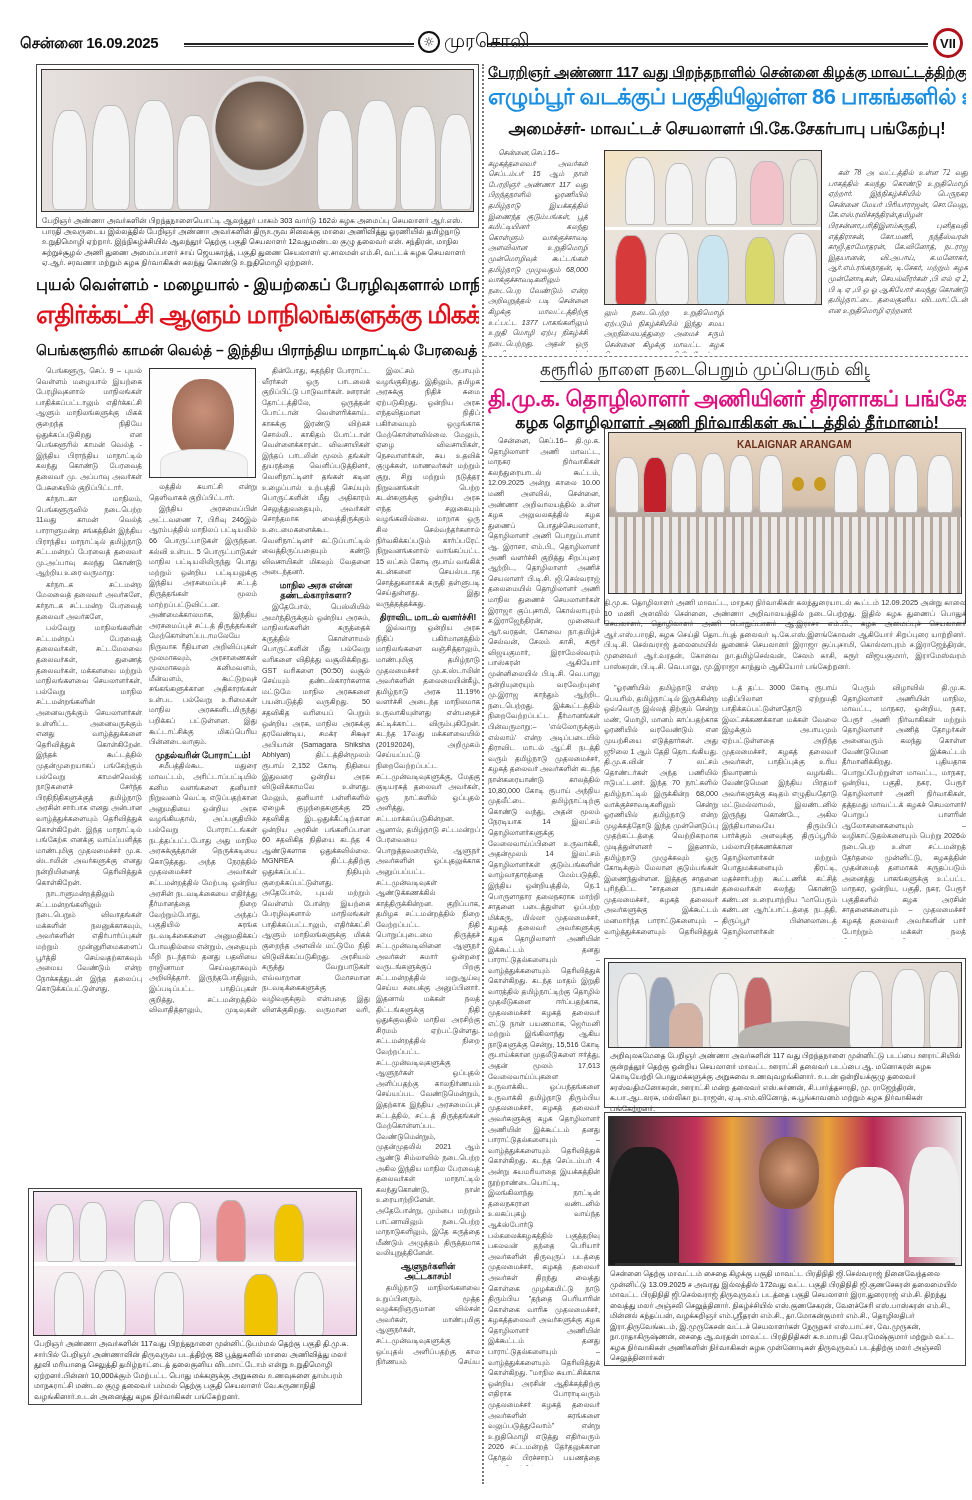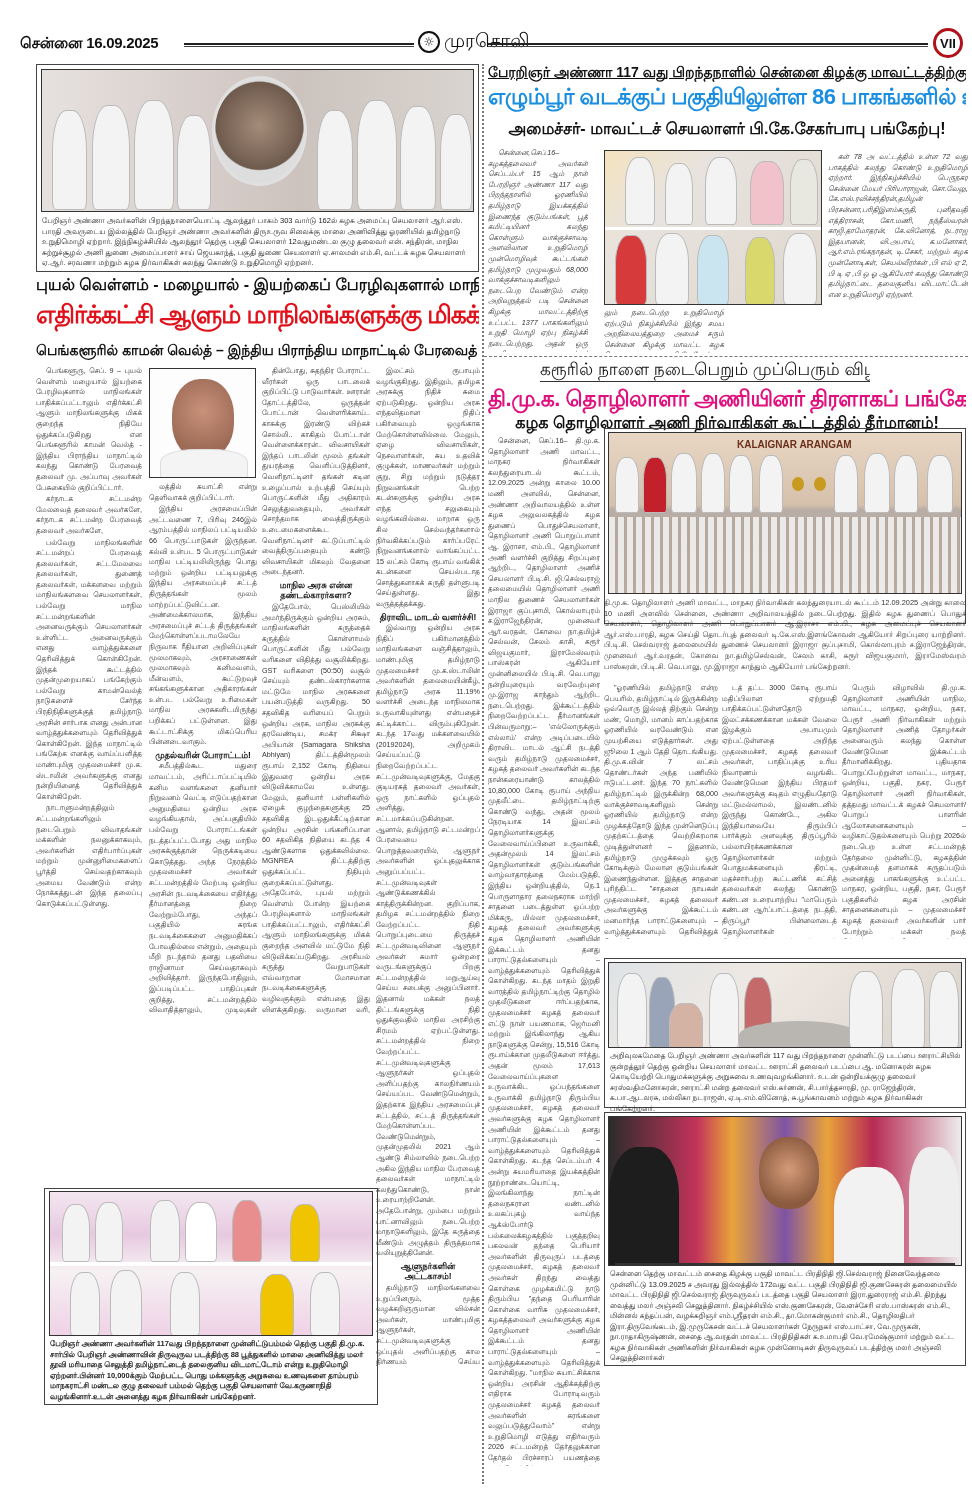--- a/index.html
+++ b/index.html
@@ -34,41 +34,42 @@
   <span class="mh-date">சென்னை 16.09.2025</span>
   <div class="mh-rule" style="left:166px;width:230px;"></div>
   <div class="mh-logo">
     <span class="mh-logo-icon">☼</span>
     <span class="mh-logo-text">முரசொலி</span>
   </div>
   <div class="mh-rule" style="left:470px;width:440px;"></div>
   <div class="page-num">VII</div>
 </div>
 
-<div class="boxed" style="left:36px;top:64px;width:443px;height:208px;">
+<div class="boxed" style="left:36px;top:64px;width:443px;height:164px;">
   <div class="photo" style="left:4px;top:4px;width:433px;height:143px;background:linear-gradient(90deg,#e6e1df,#d8cfcc 35%,#ccc3be 60%,#d9d4cf);">
     <div style="position:absolute;left:170px;top:6px;width:95px;height:110px;border:3px solid #e0e0e0;border-radius:50%;background:radial-gradient(circle at 50% 45%,#a58c79,#6e5a4d 60%,#ddd 62%);"></div>
     <div class="fig" style="left:10px;top:40px;width:35px;height:100px;"></div>
     <div class="fig" style="left:50px;top:35px;width:38px;height:105px;"></div>
     <div class="fig" style="left:92px;top:30px;width:40px;height:110px;"></div>
     <div class="fig" style="left:135px;top:45px;width:34px;height:95px;"></div>
     <div class="fig" style="left:275px;top:40px;width:36px;height:100px;"></div>
     <div class="fig" style="left:315px;top:30px;width:40px;height:110px;"></div>
     <div class="fig" style="left:358px;top:36px;width:36px;height:104px;"></div>
     <div class="fig" style="left:398px;top:44px;width:32px;height:96px;"></div>
   </div>
   <div class="caption" style="left:5px;top:151px;width:432px;">பேறிஞர் அண்ணா அவர்களின் பிறந்தநாளையொட்டி ஆலந்தூர் பாகம் 303 வார்டு 162ல் கழக அமைப்பு செயலாளர் ஆர்.எஸ். பாரதி அவருடைய இல்லத்தில் பேறிஞர் அண்ணா அவர்களின் திருஉருவ சிலைக்கு மாலை அணிவித்து ஓரணியில் தமிழ்நாடு உறுதிமொழி ஏற்றார். இந்நிகழ்ச்சியில் ஆலந்தூர் தெற்கு பகுதி செயலாளர் 12வதுமண்டல குழு தலைவர் என். சந்திரன், மாநில சுற்றுச்சூழல் அணி துணை அமைப்பாளர் சாய் ஜெயகாந்த், பகுதி துணை செயலாளர் ஏ.சாலமன் எம்.சி, வட்டக் கழக செயலாளர் ஏ.ஆர். சரவணா மற்றும் கழக நிர்வாகிகள் கலந்து கொண்டு உறுதிமொழி ஏற்றனர்.</div>
 </div>
 
 <div class="h-black" style="left:36px;top:276px;width:443px;font-size:16px;">புயல் வெள்ளம் - மழையால் - இயற்கைப் பேரழிவுகளால் மாநிலங்கள் பாதிக்கப்பட்டாலும்</div>
 <div class="h-red" style="left:36px;top:300px;width:443px;font-size:25px;letter-spacing:-1px;">எதிர்க்கட்சி ஆளும் மாநிலங்களுக்கு மிகக் குறைந்த நிதியே ஒதுக்கப்படுகிறது!</div>
 <div class="h-black" style="left:36px;top:342px;width:443px;font-size:14px;">பெங்களூரில் காமன் வெல்த் – இந்திய பிராந்திய மாநாட்டில் பேரவைத் தலைவர் மு.அப்பாவு பேச்சு!</div>
 
 <div class="col" style="left:36px;top:366px;width:106px;height:650px;">
   <p>பெங்களூரு, செப். 9 – புயல் வெள்ளம் மழையால் இயற்கை பேரழிவுகளால் மாநிலங்கள் பாதிக்கப்பட்டாலும் எதிர்க்கட்சி ஆளும் மாநிலங்களுக்கு மிகக் குறைந்த நிதியே ஒதுக்கப்படுகிறது என பெங்களூரில் காமன் வெல்த் - இந்திய பிராந்திய மாநாட்டில் கலந்து கொண்டு பேரவைத் தலைவர் மு. அப்பாவு அவர்கள் பேசுகையில் குறிப்பிட்டார்.</p>
+  <p>கர்நாடகா மாநிலம், பெங்களூருவில் நடைபெற்ற 11வது காமன் வெல்த் பாராளுமன்ற சங்கத்தின் இந்திய பிராந்திய மாநாட்டில் தமிழ்நாடு சட்டமன்றப் பேரவைத் தலைவர் மு.அப்பாவு கலந்து கொண்டு ஆற்றிய உரை வருமாறு:</p>
   <p>கர்நாடக சட்டமன்ற மேலவைத் தலைவர் அவர்களே, கர்நாடக சட்டமன்ற பேரவைத் தலைவர் அவர்களே,</p>
   <p>பல்வேறு மாநிலங்களின் சட்டமன்றப் பேரவைத் தலைவர்கள், சட்டமேலவை தலைவர்கள், துணைத் தலைவர்கள், மக்களவை மற்றும் மாநிலங்களவை செயலாளர்கள், பல்வேறு மாநில சட்டமன்றங்களின் அனைவருக்கும் செயலாளர்கள் உள்ளிட்ட அனைவருக்கும் எனது வாழ்த்துக்களை தெரிவித்துக் கொள்கிறேன். இந்தக் கூட்டத்தில் முதன்முறையாகப் பங்கேற்கும் பல்வேறு காமன்வெல்த் நாடுகளைச் சேர்ந்த பிரதிநிதிகளுக்குத் தமிழ்நாடு அரசின் சார்பாக எனது அன்பான வாழ்த்துக்களையும் தெரிவித்துக் கொள்கிறேன். இந்த மாநாட்டில் பங்கேற்க எனக்கு வாய்ப்பளித்த மாண்புமிகு முதலமைச்சர் மு.க. ஸ்டாலின் அவர்களுக்கு எனது நன்றியினைத் தெரிவித்துக் கொள்கிறேன்.</p>
   <p>நாடாளுமன்றத்திலும் சட்டமன்றங்களிலும் நடைபெறும் விவாதங்கள் மக்களின் நலனுக்காகவும், அவர்களின் எதிர்பார்ப்புகள் மற்றும் முன்னுரிமைகளைப் பூர்த்தி செய்வதற்காகவும் அமைய வேண்டும் என்ற நோக்கத்துடன் இந்த தலைப்பு கொடுக்கப்பட்டுள்ளது.</p>
 
 </div>
 
 <div class="photo" style="left:149px;top:368px;width:107px;height:110px;background:#fdfdfd;">
   <div style="position:absolute;left:22px;top:10px;width:62px;height:80px;border-radius:45%;background:radial-gradient(circle at 50% 40%,#c9917a,#9c6a55 70%);"></div>
   <div style="position:absolute;left:10px;top:80px;width:88px;height:32px;border-radius:40% 40% 0 0;background:#f4f4f4;border:1px solid #ddd;"></div>
 </div>
@@ -88,21 +89,21 @@
 
 <div class="col" style="left:376px;top:366px;width:104px;height:1000px;">
   <p>இலட்சம் ரூபாயும் வழங்குகிறது. இதிலும், தமிழக அரசுக்கு நிதிச் சுமை ஏற்படுகிறது. ஒன்றிய அரசு எந்தவிதமான நிதிப் பகிர்வையும் ஒழுங்காக மேற்கொள்ளவில்லை. மேலும், ஏழை விவசாயிகள், நெசவாளர்கள், சுய உதவிக் குழுக்கள், மாணவர்கள் மற்றும் குறு, சிறு மற்றும் நடுத்தர நிறுவனங்கள் பெற்ற கடன்களுக்கு ஒன்றிய அரசு எந்த சலுகையும் வழங்கவில்லை. மாறாக ஒரு சில செல்வந்தர்களால் நிர்வகிக்கப்படும் கார்ப்பரேட் நிறுவனங்களால் வாங்கப்பட்ட 15 லட்சம் கோடி ரூபாய் வங்கிக் கடன்களை செயல்படாத சொத்துகளாகக் கருதி தள்ளுபடி செய்துள்ளது. இது வருத்தத்தக்கது.</p>
   <p class="subhead">திராவிட மாடல் வளர்ச்சி!</p>
   <p>இவ்வாறு ஒன்றிய அரசு நிதிப் பகிர்மானத்தில் மாநிலங்களை வஞ்சித்தாலும், மாண்புமிகு தமிழ்நாடு முதலமைச்சர் மு.க.ஸ்டாலின் அவர்களின் தலைமையின்கீழ், தமிழ்நாடு அரசு 11.19% வளர்ச்சி அடைந்த மாநிலமாக உருவாகியுள்ளது என்பதைச் சுட்டிக்காட்ட விரும்புகிறேன். கடந்த 17வது மக்களவையில் (20192024), அறிமுகம் செய்யப்பட்டு நிறைவேற்றப்பட்ட சட்டமுன்வடிவுகளுக்கு, மேதகு குடியரசுத் தலைவர் அவர்கள், ஒரு நாட்களில் ஒப்புதல் அளித்து, சட்டமாக்கப்படுகின்றன. ஆனால், தமிழ்நாடு சட்டமன்றப் பேரவையை பொறுத்தவரையில், ஆளுநர் அவர்களின் ஒப்புதலுக்காக அனுப்பப்பட்ட சட்டமுன்வடிவுகள் ஆண்டுக்கணக்கில் காத்திருக்கின்றன. குறிப்பாக, தமிழக சட்டமன்றத்தில் நிறை வேற்றப்பட்ட நிதி பொறுப்புடைமை திருத்தச் சட்டமுன்வடிவினை ஆளுநர் அவர்கள் சுமார் ஒன்றரை வருடங்களுக்குப் பிறகு சட்டமன்றத்தில் மறுஆய்வு செய்ய சபைக்கு அனுப்பினார். இதனால் மக்கள் நலத் திட்டங்களுக்கு நிதி ஒதுக்குவதில் மாநில அரசிற்கு சிரமம் ஏற்பட்டுள்ளது. சட்டமன்றத்தில் நிறை வேற்றப்பட்ட சட்டமுன்வடிவுகளுக்கு ஆளுநர்கள் ஒப்புதல் அளிப்பதற்கு காலநிர்ணயம் செய்யப்பட வேண்டுமென்றும், இதற்காக இந்திய அரசமைப்புச் சட்டத்தில், சட்டத் திருத்தங்கள் மேற்கொள்ளப்பட வேண்டுமென்றும், முதன்முதலில் 2021 ஆம் ஆண்டு சிம்லாவில் நடைபெற்ற அகில இந்திய மாநில பேரவைத் தலைவர்கள் மாநாட்டில் கலந்துகொண்டு, நான் உரையாற்றினேன். அதேபோன்று, மும்பை மற்றும் பாட்னாவிலும் நடைபெற்ற மாநாடுகளிலும், இதே கருத்தை மீண்டும் அழுத்தம் திருத்தமாக வலியுறுத்தினேன்.</p>
   <p class="subhead">ஆளுநர்களின் அட்டகாசம்!</p>
   <p>தமிழ்நாடு மாநிலங்களவை உறுப்பினரும், மூத்த வழக்கறிஞருமான வில்சன் அவர்கள், மாண்புமிகு ஆளுநர்கள், சட்டமுன்வடிவுகளுக்கு ஒப்புதல் அளிப்பதற்கு கால நிர்ணயம் செய்ய வேண்டுமென்று, தனிநபர் சட்டமுன்வடிவினை மாநிலங்களவையில் தாக்கல் செய்து வலியுறுத்தி பேசியுள்ளார். இப்பிரச்சினை தொடர்பாக தமிழ்நாடு முதலமைச்சர் மு.க. ஸ்டாலின் அவர்களின் முன்னெடுப்பு காரணமாக தமிழ்நாடு அரசு தாக்கல் செய்த வழக்கில், மேதகு குடியரசுத் தலைவர் மற்றும் ஆளுநர்களுக்கு கால நிர்ணயம் செய்து உச்ச நீதிமன்றம் வழங்கிய வரலாற்றுச் சிறப்புமிக்க தீர்ப்பினை மனதார வரவேற்கிறேன். இந்த வரலாற்று தீர்ப்பு தற்போதைய சட்டமாகும். ஜெர்மனியில் 16 மாநிலங்கள் உள்ளன. அங்குள்ள மத்திய அரசும் மாநில அரசுகளுடன் அதிகாரத்தை சரிசமமாக பகிர்ந்து கொண்டுள்ளது. சாதாரண சாமானியர்களின் வாழ்க்கை எப்படி இருக்க வேண்டும் என்பதை ஜெர்மனியின் மத்திய அரசு முடிவு செய்வதில்லை. அந்தந்த மாநில அரசுகள் தான் முடிவு செய்கின்றன. எனவே, இந்தியப் பிரதமர் அவர்கள் குஜராத் மாநில முதலமைச்சராகப் பொறுப்பு வகித்தபோது, கூறிய கருத்தின் அடிப்படையில், மாநிலங்களுக்கு முழுமையாக நிதி சுயாட்சி வழங்க வேண்டும் அல்லது மாநிலங்களுக்கான ஜி.எஸ்.டி. பங்கை 75 சதவிகிதமாக உயர்த்த வேண்டும். இதனால் மாநில மக்களுக்கு பயனளிக்கும் கூடுதல் திட்டங்களை செயல்படுத்த முடியும் என்பதை தெரிவித்துக்கொண்டு இத்துடன் எனது உரையை முடிக்கிறேன்.</p>
 
 </div>
 
-<div class="boxed" style="left:44px;top:1188px;width:334px;height:217px;font-weight:bold;">
+<div class="boxed" style="left:28px;top:1188px;width:334px;height:217px;">
   <div class="photo" style="left:4px;top:2px;width:324px;height:145px;background:linear-gradient(180deg,#f3e6f0,#e7c9e0 30%,#f6f1f3 55%,#efd2e6);">
     <div style="position:absolute;left:0;top:70px;width:324px;height:4px;background:#fff;"></div>
     <div class="fig" style="left:12px;top:12px;width:28px;height:58px;"></div>
     <div class="fig" style="left:45px;top:10px;width:28px;height:60px;"></div>
     <div class="fig" style="left:100px;top:8px;width:30px;height:62px;"></div>
     <div class="fig" style="left:135px;top:10px;width:32px;height:60px;background:#fff;"></div>
     <div class="fig" style="left:182px;top:8px;width:30px;height:62px;background:#e88e8e;"></div>
     <div class="fig" style="left:240px;top:12px;width:30px;height:58px;background:#f0c400;"></div>
     <div class="fig" style="left:20px;top:80px;width:30px;height:64px;"></div>
     <div class="fig" style="left:60px;top:78px;width:32px;height:66px;"></div>
@@ -129,21 +130,21 @@
   <div class="fig" style="left:100px;top:6px;width:32px;height:68px;"></div>
   <div class="fig" style="left:145px;top:10px;width:34px;height:64px;background:#f1c2c9;"></div>
   <div class="fig" style="left:185px;top:8px;width:28px;height:66px;background:#e8e8e0;"></div>
   <div class="fig" style="left:10px;top:84px;width:32px;height:70px;background:#d63a3a;"></div>
   <div class="fig" style="left:50px;top:82px;width:34px;height:72px;"></div>
   <div class="fig" style="left:92px;top:84px;width:32px;height:70px;background:#cbe5f0;"></div>
   <div class="fig" style="left:140px;top:86px;width:30px;height:68px;background:#d9d86d;"></div>
   <div class="fig" style="left:178px;top:82px;width:34px;height:72px;"></div>
 </div>
 <div class="col" style="left:604px;top:308px;width:120px;height:45px;font-style:italic;">லும் நடைபெற்ற உறுதிமொழி ஏற்படும் நிகழ்ச்சியில் இந்து சமய அறநிலையத்துறை அமைச் சரும் சென்னை கிழக்கு மாவட்ட கழக செயலாளரு மான பி.கே.சேகர்பாபு அவர்</div>
-<div class="col" style="left:828px;top:152px;width:140px;height:200px;font-style:italic;">
+<div class="col" style="left:828px;top:168px;width:140px;height:200px;font-style:italic;font-family:Liberation Serif, serif;">
   <p>கள் 78 அ வட்டத்தில் உள்ள 72 வது பாகத்தில் கலந்து கொண்டு உறுதிமொழி ஏற்றார். இந்நிகழ்ச்சியில் பெருநகர சென்னை மேயர் பிரியாராஜன், சொ.வேலு, கே.எஸ்.ரவிச்சந்திரன்,தமிழன் பிரசன்னா,பரிதிஇளம்சுருதி, புனிதவதி எத்திராசன், கோ.மணி, நந்தீஸ்வரன் காஜி.தாமோதரன், கே.வினோத், நடராஜ இதயானன், வி.அபாய், க.மனோகர், ஆர்.எம்.ரங்கநாதன், டி.சேகர், மற்றும் கழக முன்னோடிகள், செயல்வீரர்கள் ,பி எல் ஏ 2, பி டி ஏ ,பி ஒ ஓ ஆகியோர் கலந்து கொண்டு தமிழ்நாட்டை தலைகுனிய விடமாட்டேன் என உறுதிமொழி ஏற்றனர்.</p>
 </div>
 
 <div class="dash-h" style="left:484px;top:356px;width:484px;"></div>
 
 <div class="h-black" style="left:540px;top:360px;width:330px;font-size:17px;font-weight:normal;border-bottom:1px solid #333;">கரூரில் நாளை நடைபெறும் முப்பெரும் விழாவில்</div>
 <div class="h-magenta" style="left:488px;top:386px;width:478px;font-size:22px;text-align:center;letter-spacing:-0.5px;">தி.மு.க. தொழிலாளர் அணியினர் திரளாகப் பங்கேற்போம்!</div>
 <div class="h-black" style="left:488px;top:414px;width:478px;font-size:16px;">கழக தொழிலாளர் அணி நிர்வாகிகள் கூட்டத்தில் தீர்மானம்!</div>
 
 <div class="col" style="left:488px;top:436px;width:112px;height:1030px;">

